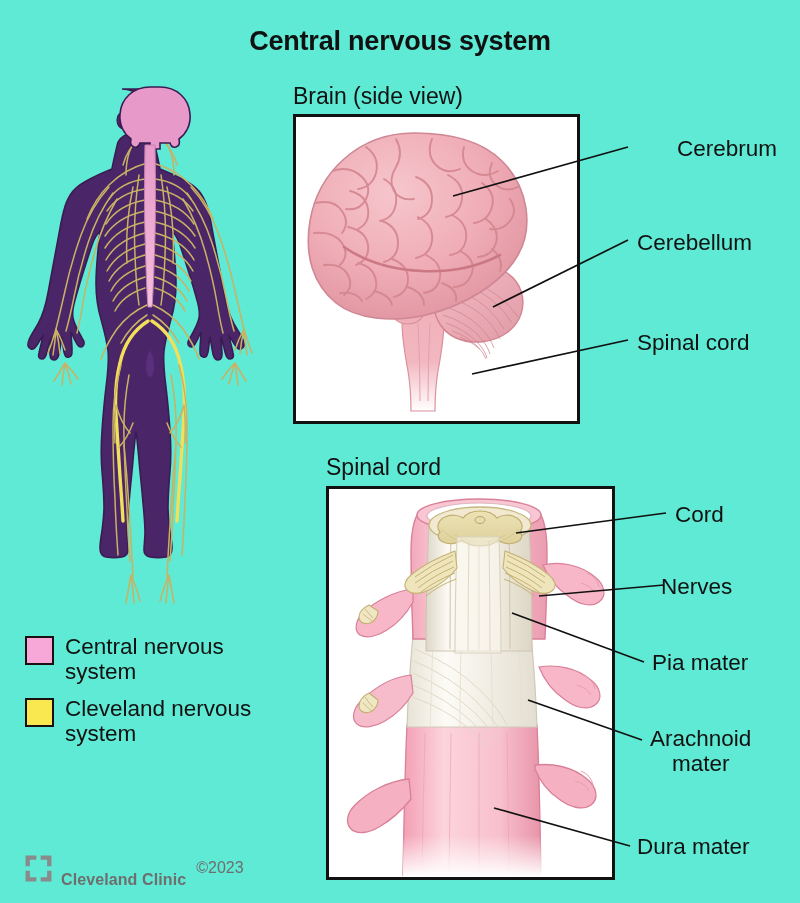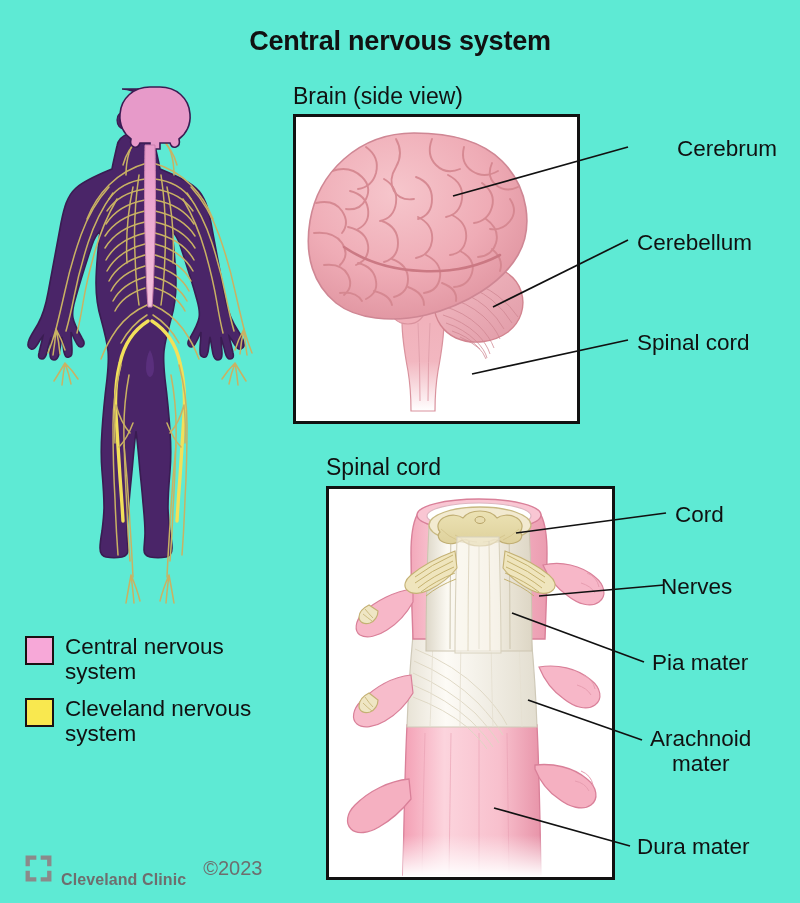--- a/index.html
+++ b/index.html
@@ -52,21 +52,21 @@
   .legend-swatch {
     width: 29px; height: 29px; flex: 0 0 29px;
     border: 2.5px solid #1a1012; margin-right: 11px; margin-top: 2px;
   }
   .legend-label { font-size: 22.5px; color: #111; line-height: 1.13; }
 
   
   #footer { position: absolute; left: 25px; top: 847px; display: flex; align-items: center; }
   #cc-logo { width: 27px; height: 27px; flex: 0 0 27px; margin-right: 9px; }
   #cc-name { font-size: 16px; font-weight: bold; color: #6e6e6e; letter-spacing: .1px; margin-top: 24px; }
-  #cc-copy { font-size: 20px; color: #6e6e6e; margin-left: 17px; }
+  #cc-copy { font-size: 16px; color: #6e6e6e; margin-left: 10px; }
 
   #body-figure { position: absolute; left: 25px; top: 75px; width: 250px; height: 550px; }
 </style>
 </head>
 <body>
 
 <div id="root">
 
   <div class="page-title">Central nervous system</div>
 

